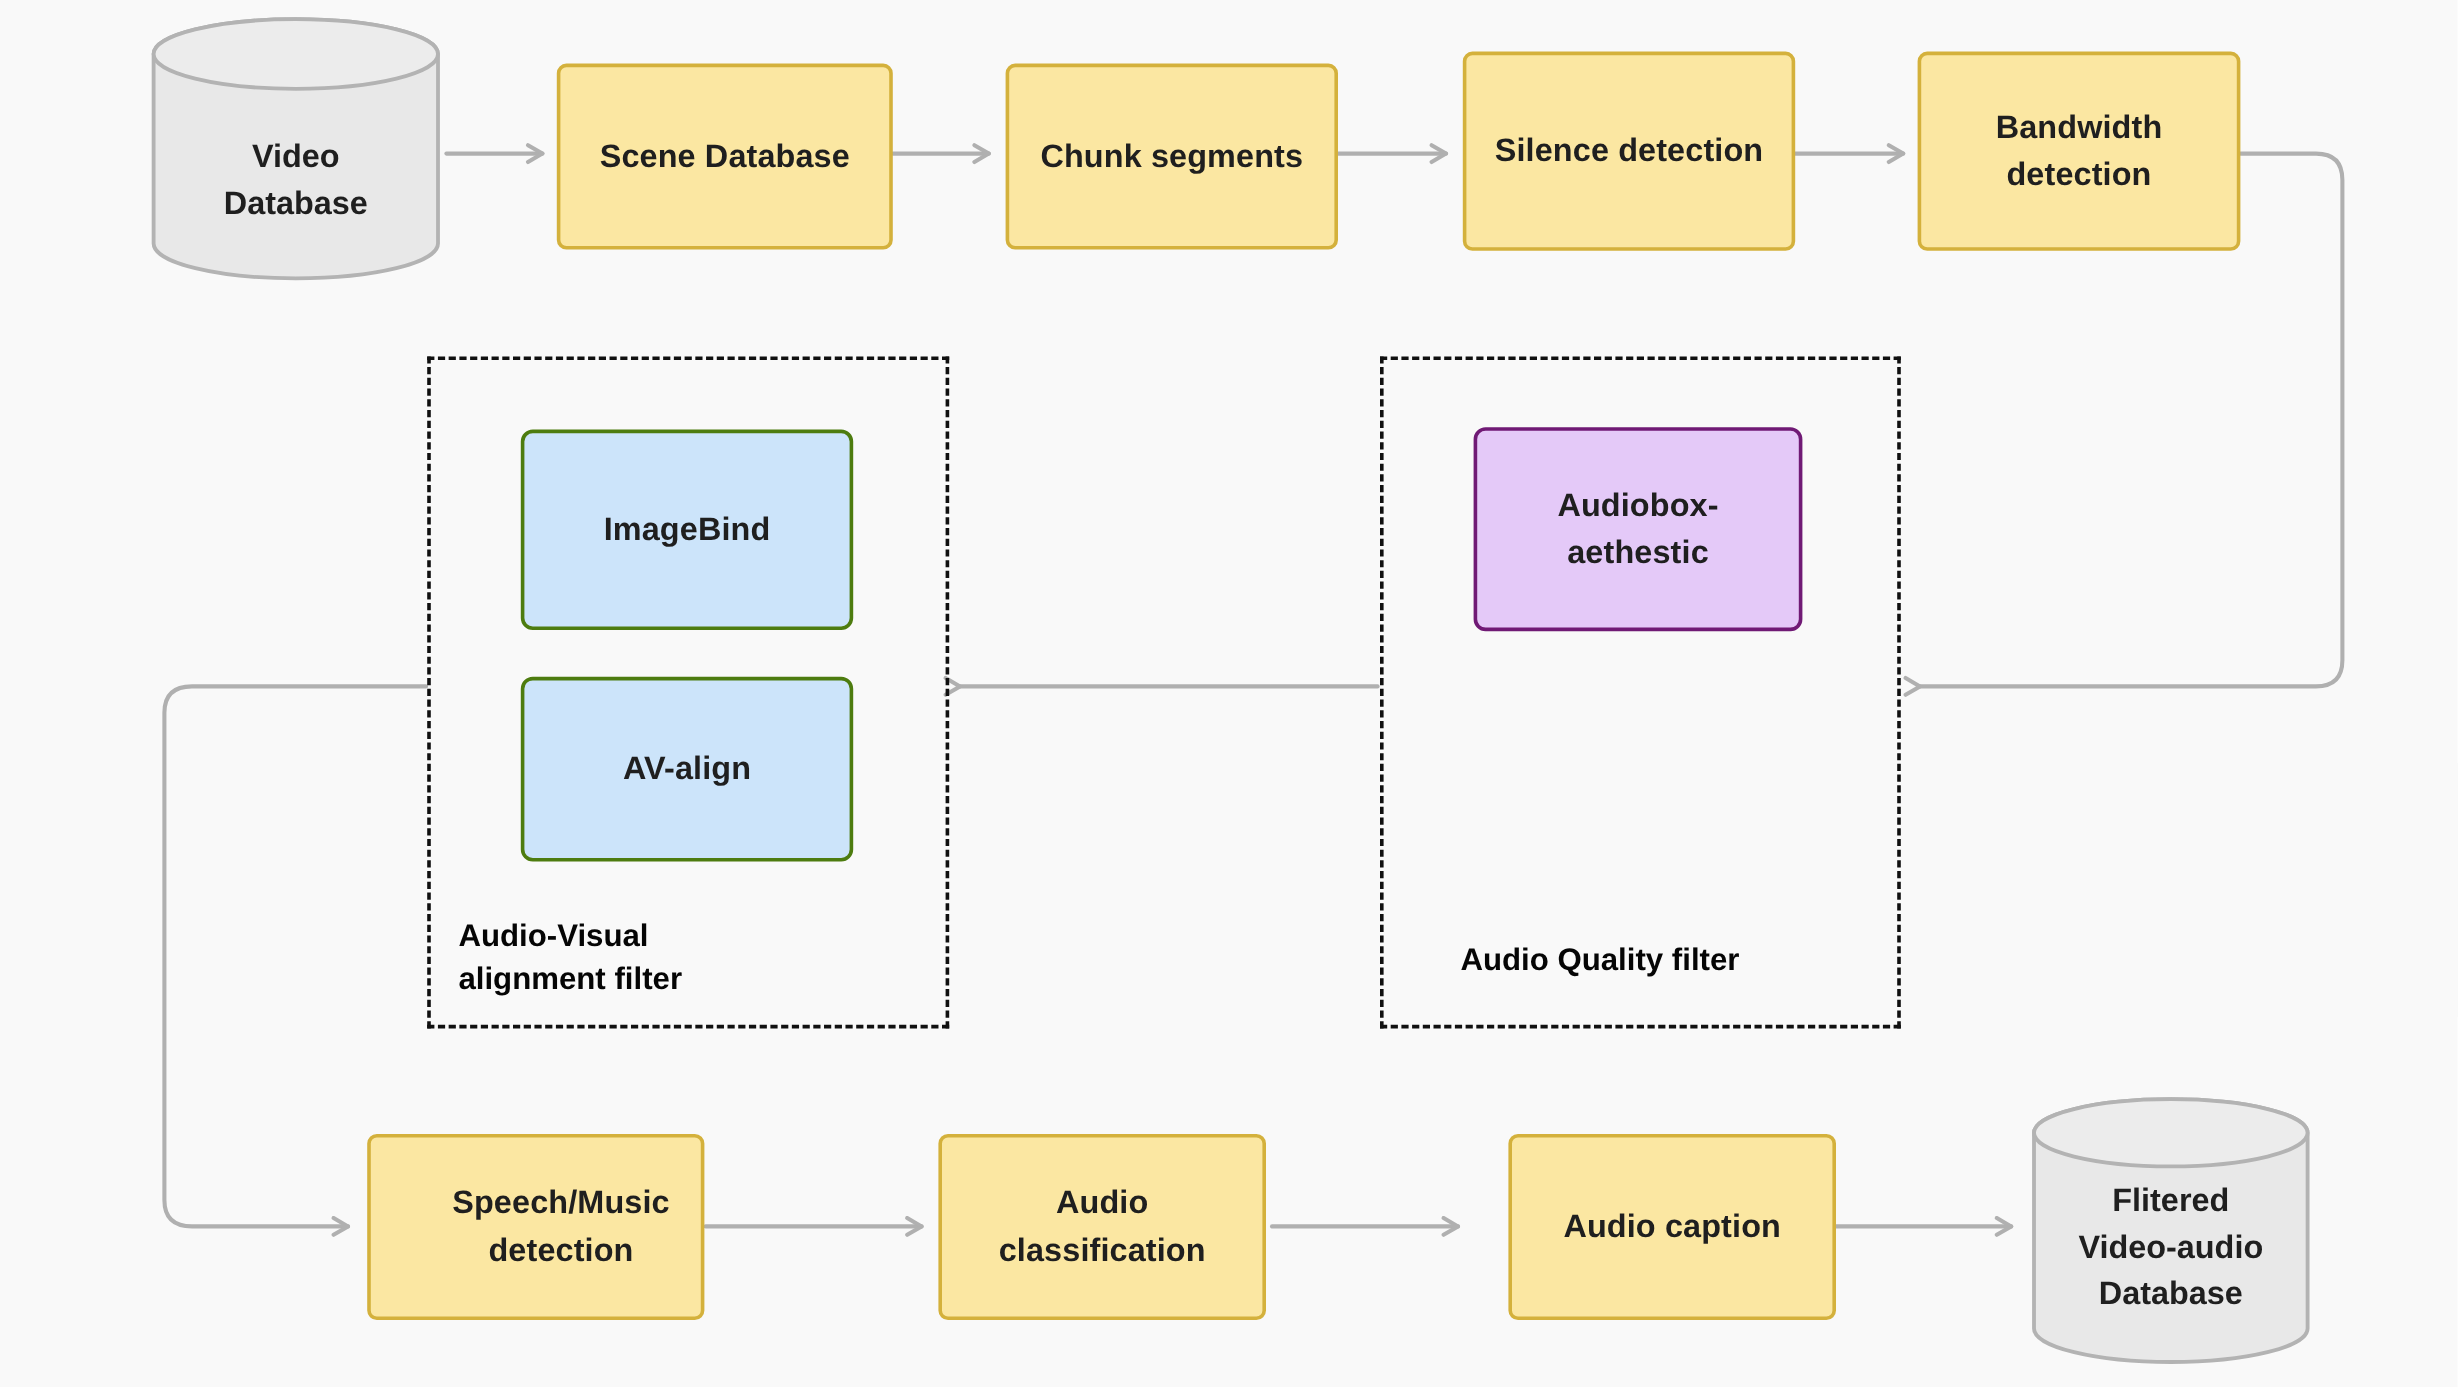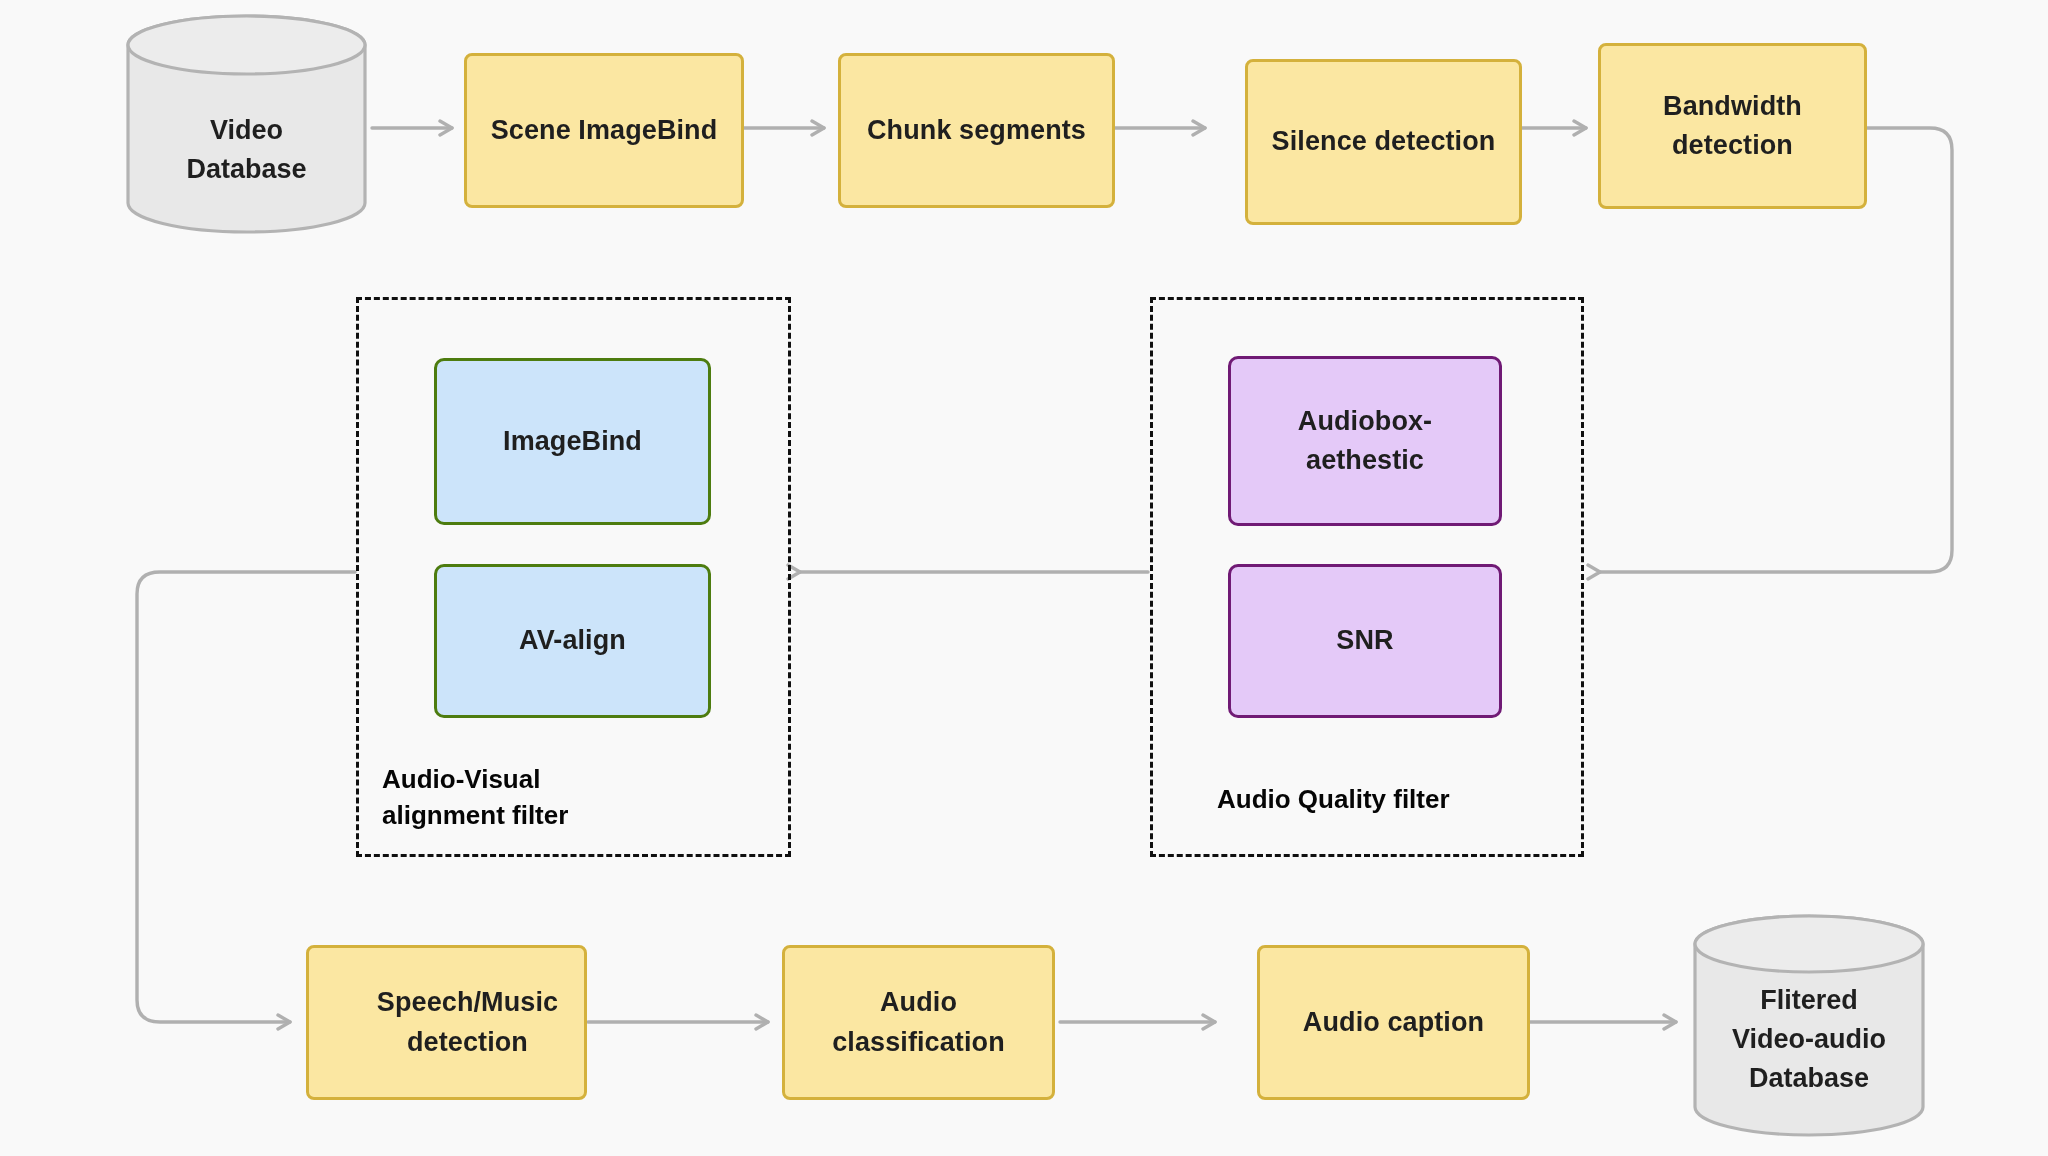--- a/index.html
+++ b/index.html
@@ -142,28 +142,28 @@
   <div class="cylinder" style="left:125px; top:13px; width:243px; height:222px;">
     <svg class="cyl-svg" viewBox="0 0 243 222" xmlns="http://www.w3.org/2000/svg" preserveAspectRatio="none">
       <path d="M3,32 A118.5,29 0 0 1 240,32 L240,190 A118.5,29 0 0 1 3,190 Z" fill="#e8e8e8" stroke="#b3b3b3" stroke-width="3.2"></path>
       <ellipse cx="121.5" cy="32" rx="118.5" ry="29" fill="#ececec" stroke="#b3b3b3" stroke-width="3.2"></ellipse>
     </svg>
     <div class="cyl-label" style="top:98px;">Video
 Database</div>
   </div>
 
   <div class="node node-process" style="left:464px; top:53px; width:280px; height:155px;">
-    <span class="nl">Scene ImageBind</span>
+    <span class="nl">Scene Database</span>
   </div>
 
   <div class="node node-process" style="left:838px; top:53px; width:277px; height:155px;">
     <span class="nl">Chunk segments</span>
   </div>
 
-  <div class="node node-process" style="left:1245px; top:43px; width:277px; height:166px;margin-top:16px;">
+  <div class="node node-process" style="left:1219px; top:43px; width:277px; height:166px;">
     <span class="nl">Silence detection</span>
   </div>
 
   <div class="node node-process" style="left:1598px; top:43px; width:269px; height:166px;">
     <span class="nl">Bandwidth
 detection</span>
   </div>
 
   <div class="group-box" style="left:356px; top:297px; width:435px; height:560px;">
   </div>
@@ -180,23 +180,20 @@
 
   <div class="group-box" style="left:1150px; top:297px; width:434px; height:560px;">
   </div>
   <div class="group-label" style="left:1206px; top:782px; width:390px;margin-left:11px;">Audio Quality filter</div>
 
   <div class="node node-purple" style="left:1228px; top:356px; width:274px; height:170px;">
     <span class="nl">Audiobox-
 aethestic</span>
   </div>
 
-  <div class="node node-purple" style="left:1228px; top:564px; width:274px; height:154px;">
-    <span class="nl">SNR</span>
-  </div>
 
   <div class="node node-process" style="left:306px; top:945px; width:281px; height:155px;padding-left:42px;">
     <span class="nl">Speech/Music
 detection</span>
   </div>
 
   <div class="node node-process" style="left:782px; top:945px; width:273px; height:155px;">
     <span class="nl">Audio
 classification</span>
   </div>

